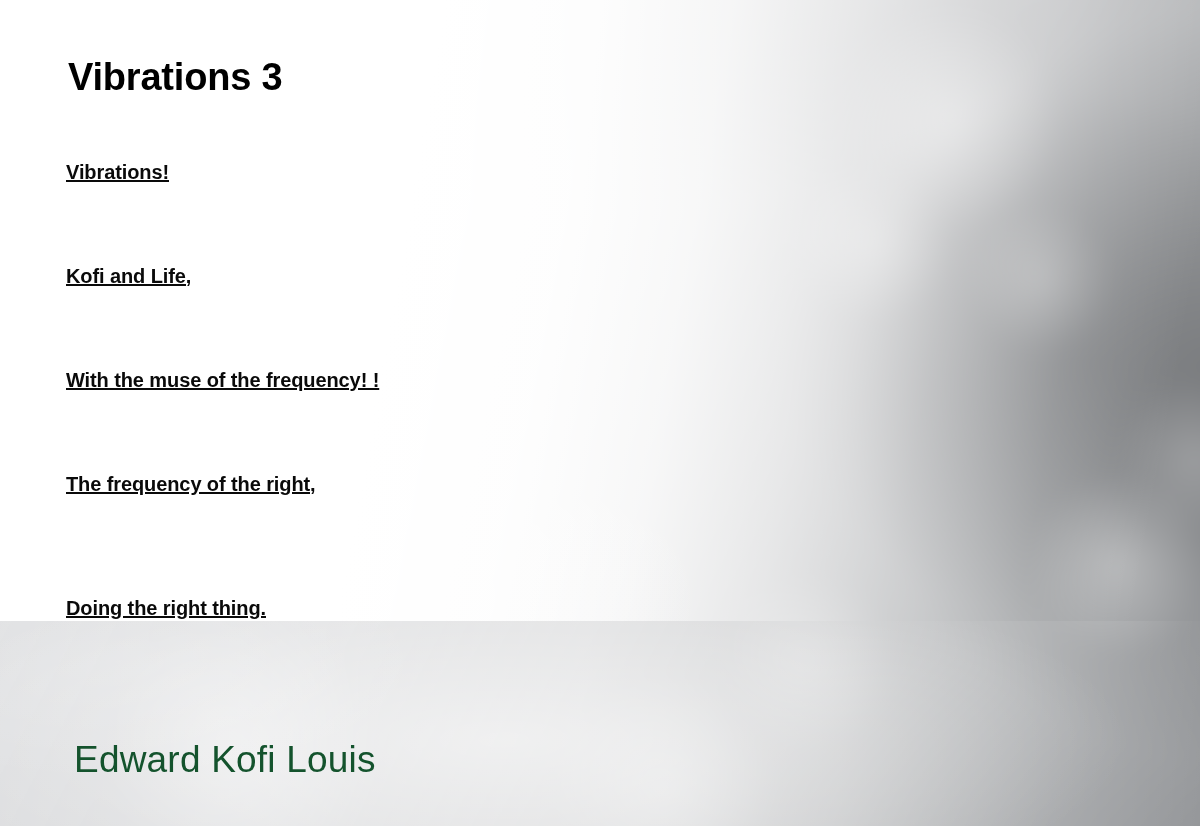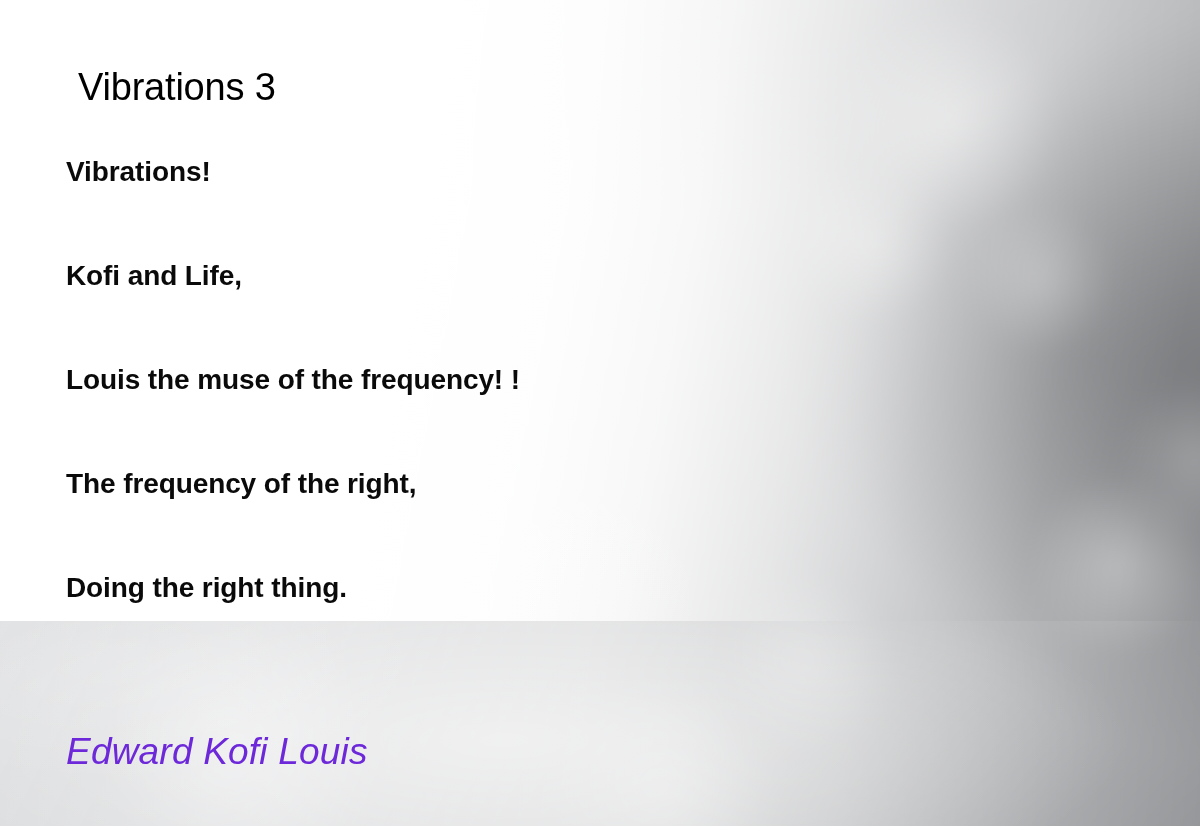--- a/index.html
+++ b/index.html
@@ -97,57 +97,57 @@
   .content {
     position: absolute;
     inset: 0;
     z-index: 5;
   }
 
   .poem-title {
     position: absolute;
     left: 66px;
     top: 52px;
-    margin: 12px;
+    margin: 2px;
     font-size: 38px;
-    font-weight: normal;
+    font-weight: bold;
     line-height: 46px;
     color: #000000;
     letter-spacing: -0.2px;
     white-space: nowrap;
   }
 
   .poem-body {
     position: absolute;
     left: 66px;
     top: 155px;
     width: 820px;
   }
 
   .poem-line {
-    font-size: 28px;
+    font-size: 20px;
     font-weight: bold;
     line-height: 34px;
     color: #0a0a0a;
     letter-spacing: -0.1px;
     height: 104px;
     white-space: nowrap;
+    text-decoration: underline;
   }
-  .poem-line:last-child { height: auto; }
+  .poem-line:last-child { height: auto; margin-top: 20px; }
 
   .author-name {
     position: absolute;
     left: 66px;
     top: 729px;
-    margin: 0;
+    margin: 8px;
     font-size: 37px;
-    font-style: italic;
     font-weight: normal;
     line-height: 46px;
-    color: #6d28d9;
+    color: #14532d;
     letter-spacing: 0.2px;
     white-space: nowrap;
   }
 </style>
 </head>
 <body>
 
 <div class="poem-card">
 
   <div class="bg-photo"></div>
@@ -158,21 +158,21 @@
 
   <div class="author-band"></div>
 
   <div class="content">
 
     <h1 class="poem-title">Vibrations 3</h1>
 
     <div class="poem-body">
       <div class="poem-line">Vibrations!</div>
       <div class="poem-line">Kofi and Life,</div>
-      <div class="poem-line">Louis the muse of the frequency! !</div>
+      <div class="poem-line">With the muse of the frequency! !</div>
       <div class="poem-line">The frequency of the right,</div>
       <div class="poem-line">Doing the right thing.</div>
     </div>
 
     <div class="author-name">Edward Kofi Louis</div>
 
   </div>
 </div>
 
 </body></html>

